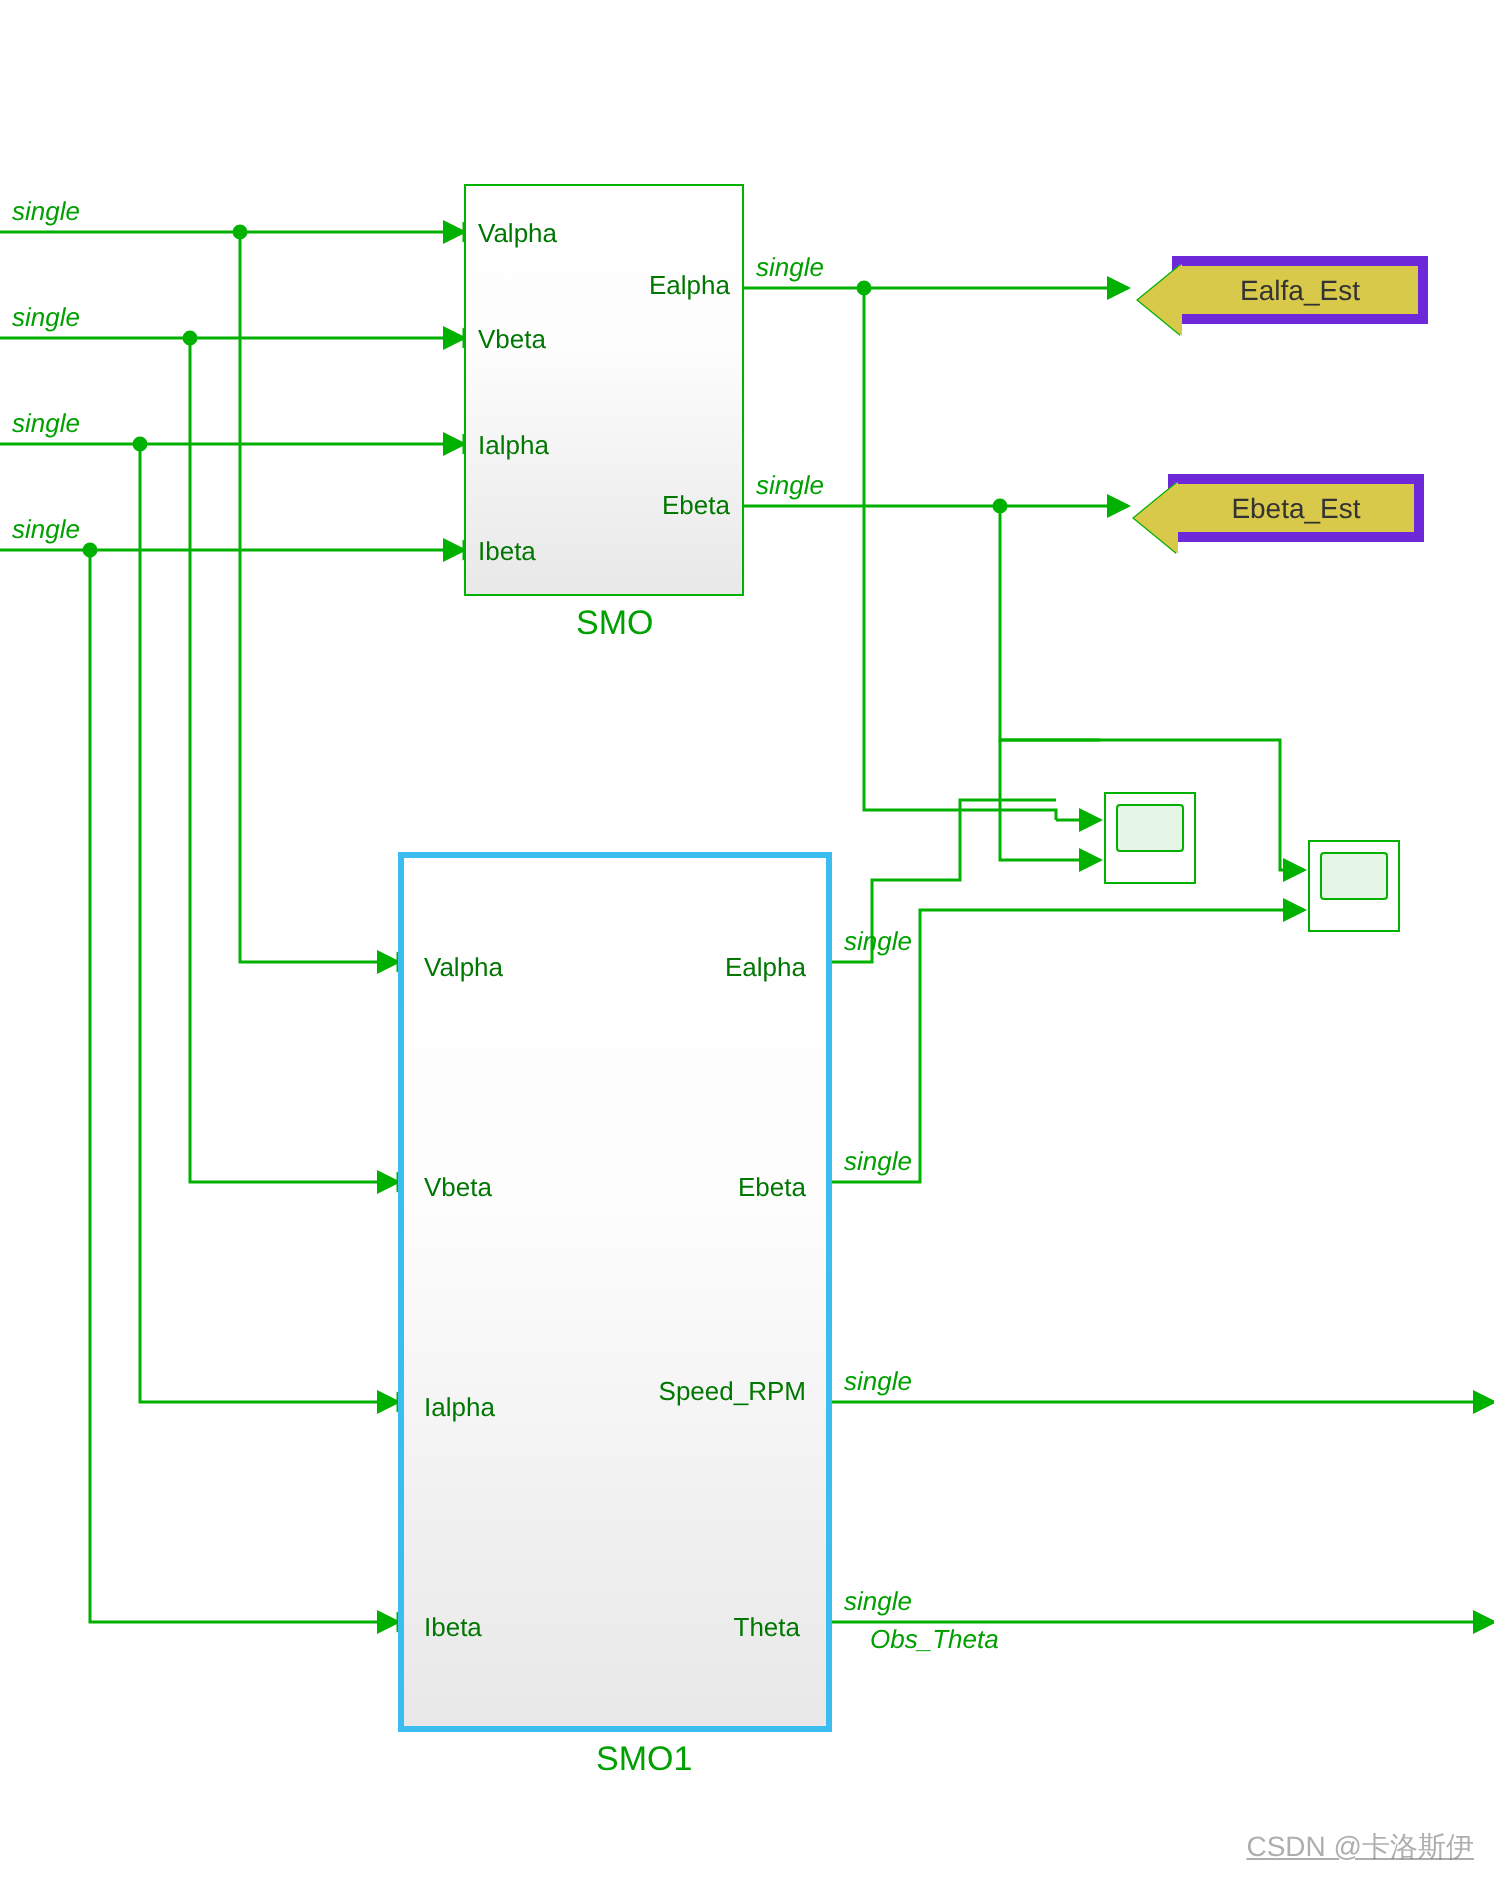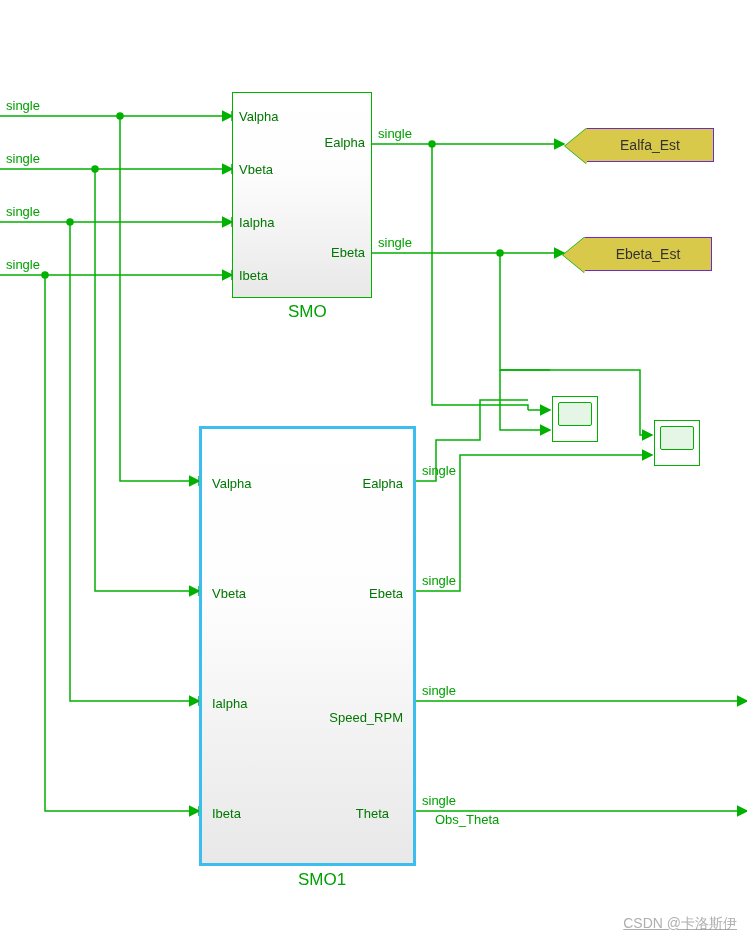--- a/index.html
+++ b/index.html
@@ -33,25 +33,26 @@
     position: absolute;
     color: #007700;
     font-size: 13px;
     white-space: nowrap;
   }
   .signal-label {
     position: absolute;
     color: #00a000;
     font-size: 13px;
     white-space: nowrap;
+    font-style: italic;
   }
   .goto {
     position: absolute;
     background: #d9c94b;
-    border: 1px solid #6d28d9;
+    border: 5px solid #6d28d9;
     height: 34px;
     display: flex;
     align-items: center;
     justify-content: center;
     color: #333;
     font-size: 14px;
   }
   .goto::before {
     content: "";
     position: absolute;
@@ -183,22 +184,22 @@
   <div class="screen"></div>
 </div>
 
 <div class="block selected" style="left:199px; top:426px; width:217px; height:440px;">
   <span class="port-label" style="left:10px;  top:47px;">Valpha</span>
   <span class="port-label" style="left:10px;  top:157px;">Vbeta</span>
   <span class="port-label" style="left:10px;  top:267px;">Ialpha</span>
   <span class="port-label" style="left:10px;  top:377px;">Ibeta</span>
   <span class="port-label" style="right:10px; top:47px;">Ealpha</span>
   <span class="port-label" style="right:10px; top:157px;">Ebeta</span>
-  <span class="port-label" style="right:10px; top:281px;">Speed_RPM</span>
-  <span class="port-label" style="right:24px; top:377px;text-align:right;">Theta</span>
+  <span class="port-label" style="right:10px; top:259px;">Speed_RPM</span>
+  <span class="port-label" style="right:13px; top:377px;text-align:right;">Theta</span>
 </div>
 <div class="blk-label" style="left:285px; top:870px;margin-left:13px;">SMO1</div>
 
 <div class="signal-label" style="left:422px; top:463px;">single</div>
 <div class="signal-label" style="left:422px; top:573px;">single</div>
 <div class="signal-label" style="left:422px; top:683px;">single</div>
 <div class="signal-label" style="left:422px; top:793px;">single</div>
 <div class="signal-label" style="left:435px; top:812px;">Obs_Theta</div>
 
 <div class="watermark">CSDN @卡洛斯伊</div>

